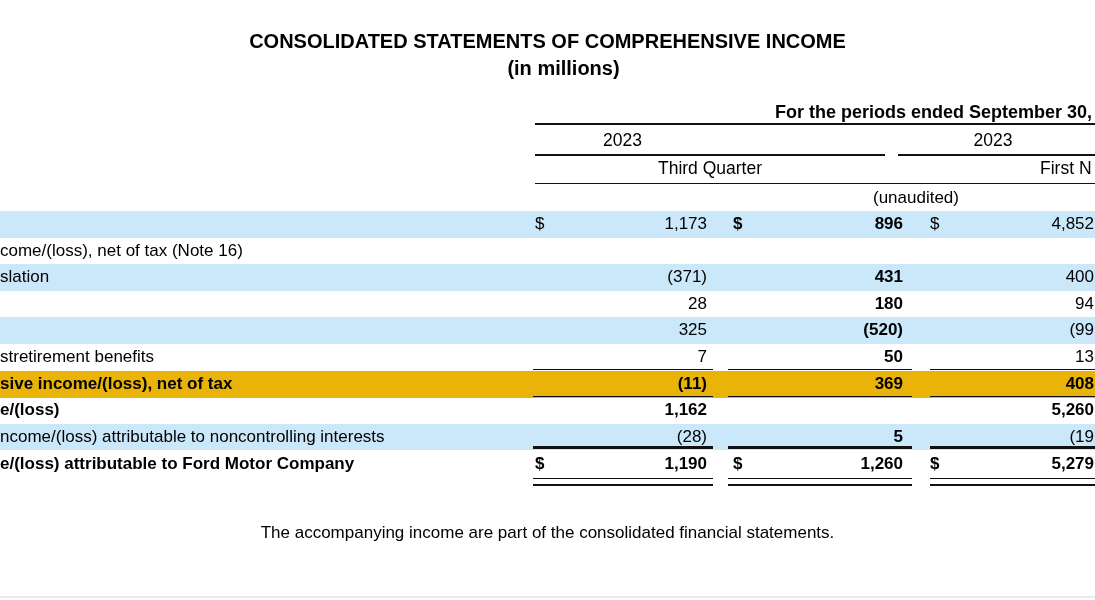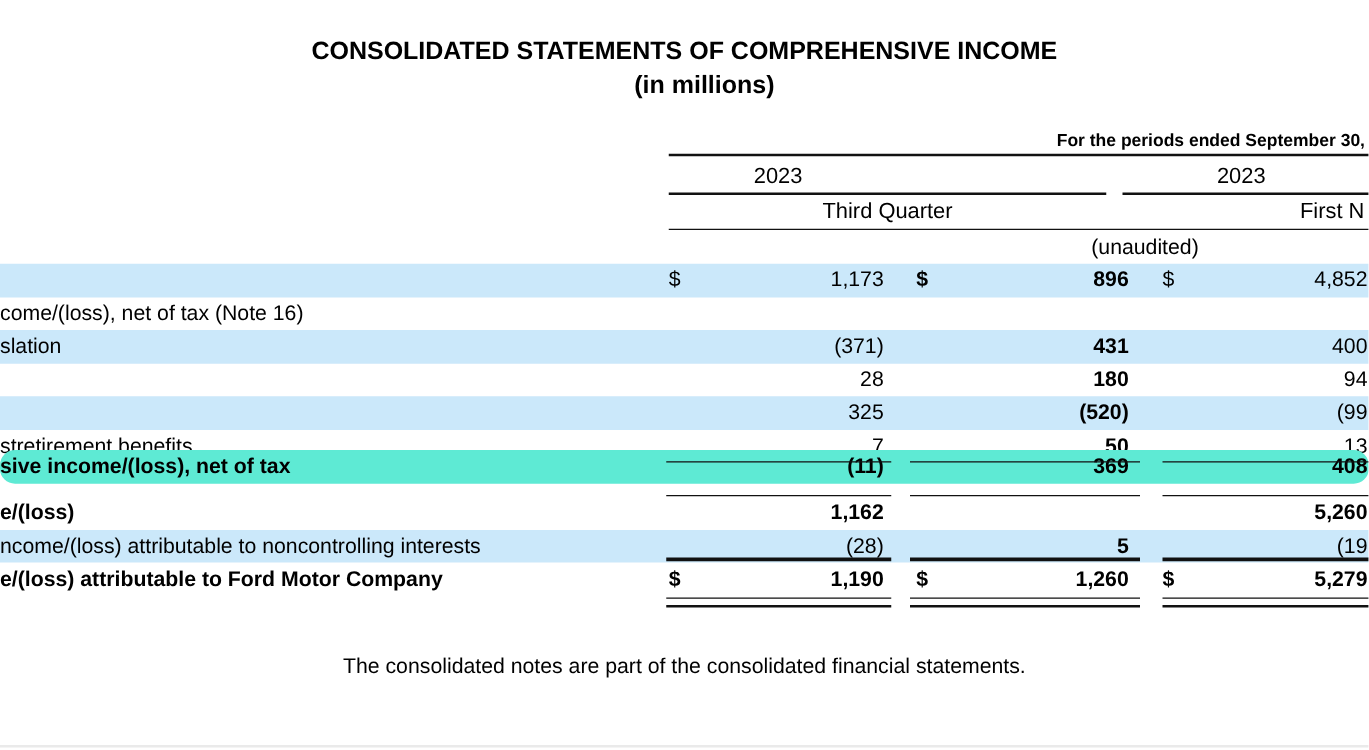--- a/index.html
+++ b/index.html
@@ -15,21 +15,21 @@
   .abs{position:absolute;}
   .title{
     top:29px;left:0;width:1095px;text-align:center;
     font-size:20px;font-weight:bold;line-height:25px;white-space:nowrap;
   }
   .subtitle{
     top:56px;left:16px;width:1095px;text-align:center;
     font-size:20px;font-weight:bold;line-height:25px;
   }
   .period-caption{
-    top:101px;right:3px;font-size:14px;font-weight:bold;line-height:22px;white-space:nowrap;
+    top:101px;right:3px;font-size:18px;font-weight:bold;line-height:22px;white-space:nowrap;
   }
   .rule{background:#111;height:1.6px;}
   .year{top:129px;height:23px;line-height:23px;font-size:17.5px;text-align:center;}
   .grp{top:157px;height:23px;line-height:23px;font-size:17.5px;}
   .unaudited{top:186px;left:816px;width:200px;text-align:center;font-size:17px;line-height:23px;}
   .row{
     position:absolute;left:0;width:1095px;font-size:17px;white-space:nowrap;
   }
   .row .lbl{position:absolute;left:0;top:0;}
   .row .dollar{position:absolute;top:0;}
@@ -95,21 +95,21 @@
         <span class="val" style="left: 555px; width: 152px;">325</span>
         <span class="val bold" style="left: 748px; width: 155px;">(520)</span>
         <span class="val" style="left: 935px; width: 159px;">(99</span>
       </div>
       <div class="row" style="top: 344px; height: 26.6px; line-height: 26.6px;">
         <span class="lbl">stretirement benefits</span>
         <span class="val" style="left: 555px; width: 152px;">7</span>
         <span class="val bold" style="left: 748px; width: 155px;">50</span>
         <span class="val" style="left: 935px; width: 159px;">13</span>
       </div>
-      <div class="row bold" style="top: 360px; height: 26.6px; line-height: 26.6px; background: #5eead4; border-radius: 12px;">
+      <div class="row bold" style="top: 371px; height: 26.6px; line-height: 26.6px; background: #eab308;">
         <span class="lbl">sive income/(loss), net of tax</span>
         <span class="val" style="left: 555px; width: 152px;">(11)</span>
         <span class="val bold" style="left: 748px; width: 155px;">369</span>
         <span class="val" style="left: 935px; width: 159px;">408</span>
       </div>
       <div class="row bold" style="top: 397.2px; height: 26.6px; line-height: 26.6px;">
         <span class="lbl">e/(loss)</span>
         <span class="val" style="left: 555px; width: 152px;">1,162</span>
         <span class="val" style="left: 935px; width: 159px;">5,260</span>
       </div>
@@ -141,16 +141,16 @@
       <div class="abs rule" style="top: 446px; left: 728px; width: 184px; height: 2.5px;"></div>
       <div class="abs rule" style="top: 446px; left: 930px; width: 165px; height: 2.5px;"></div>
       <div class="abs rule" style="top: 477.5px; left: 533px; width: 180px; height: 1.6px;"></div>
       <div class="abs rule" style="top: 477.5px; left: 728px; width: 184px; height: 1.6px;"></div>
       <div class="abs rule" style="top: 477.5px; left: 930px; width: 165px; height: 1.6px;"></div>
       <div class="abs rule" style="top: 484px; left: 533px; width: 180px; height: 1.6px;"></div>
       <div class="abs rule" style="top: 484px; left: 728px; width: 184px; height: 1.6px;"></div>
       <div class="abs rule" style="top: 484px; left: 930px; width: 165px; height: 1.6px;"></div>
     </div>
 
-  <div class="abs footer">The consolidated notes are part of the consolidated financial statements.</div>
+  <div class="abs footer">The accompanying income are part of the consolidated financial statements.</div>
 
   <div class="abs bottom-edge"></div>
 </div>
 
 </body></html>

